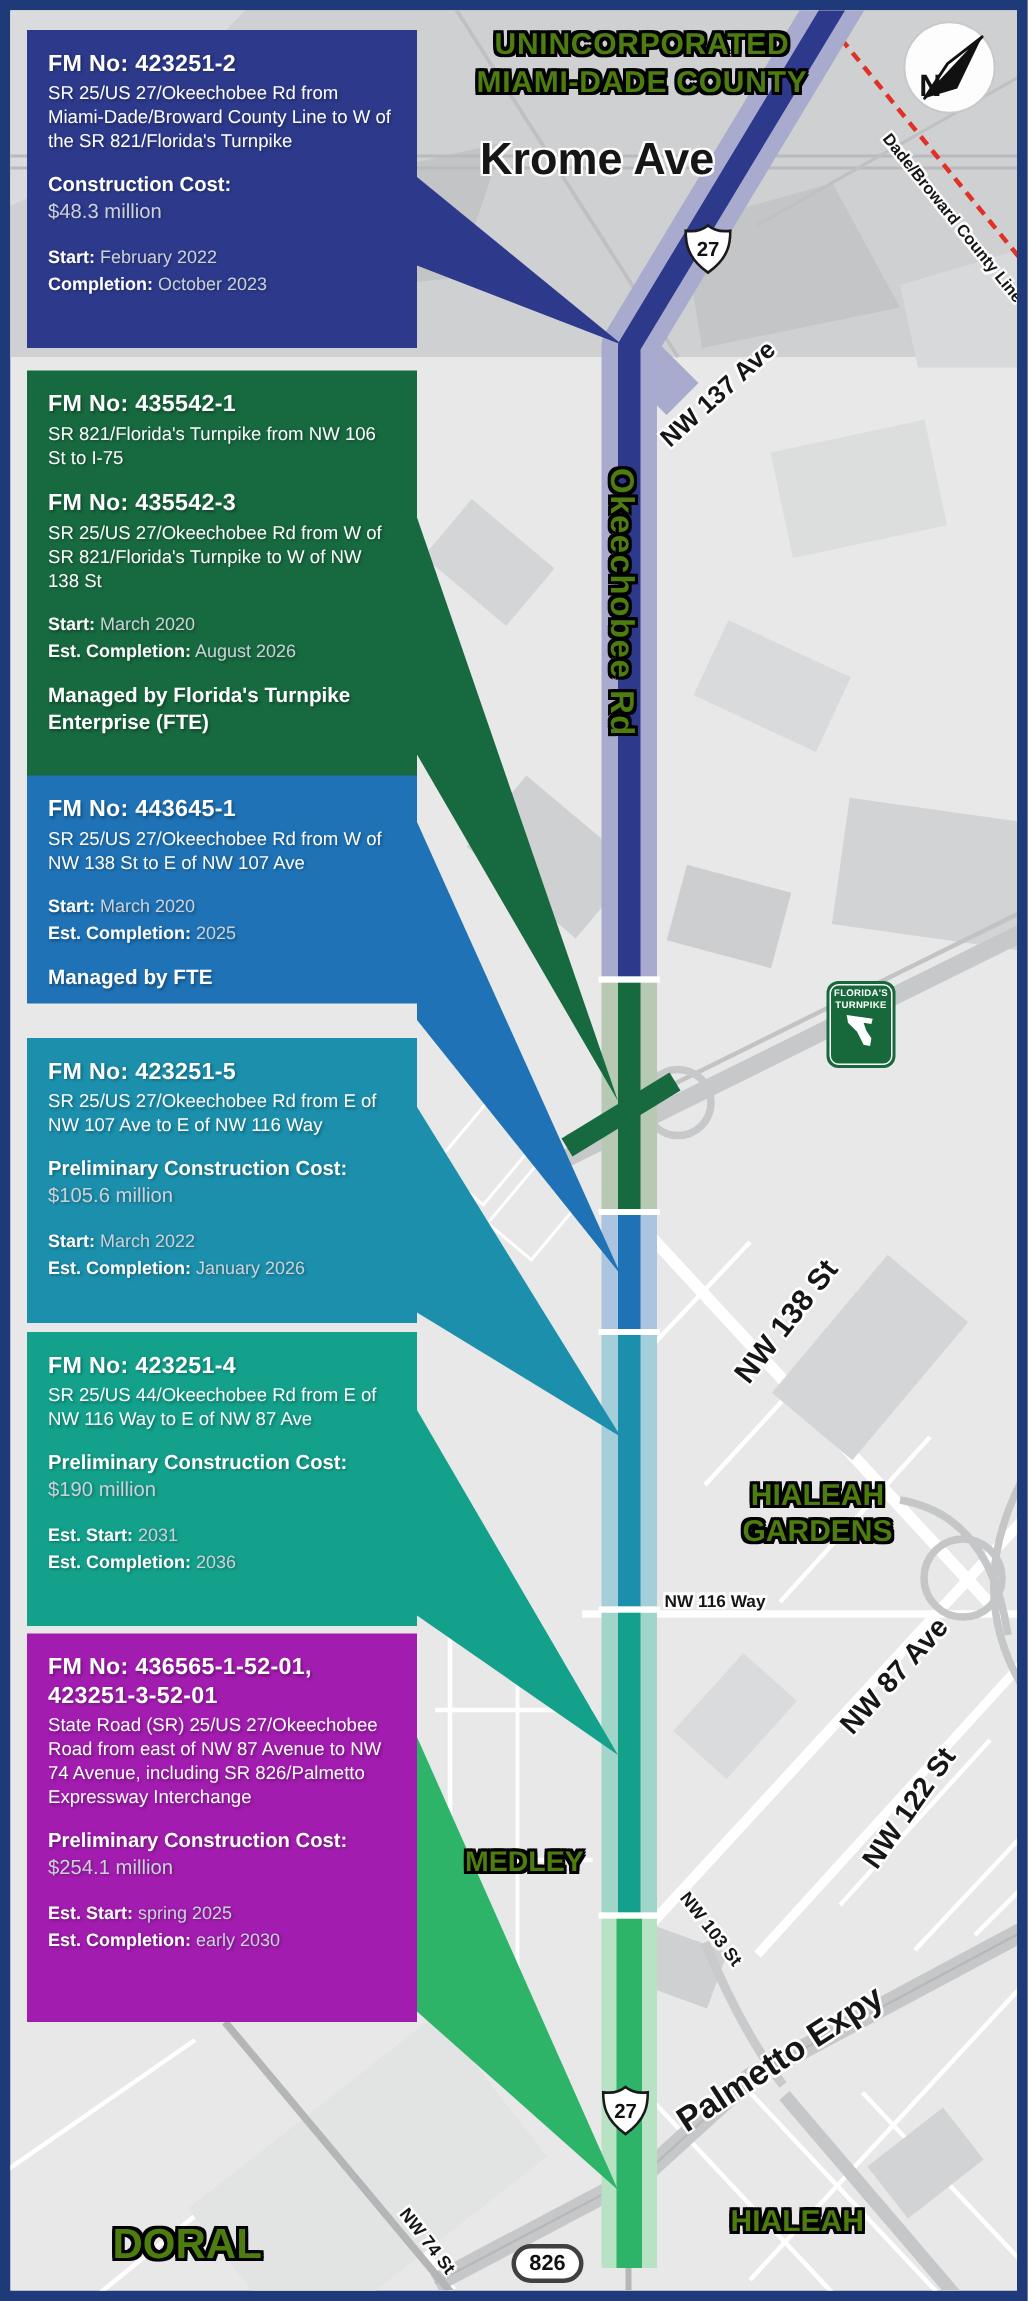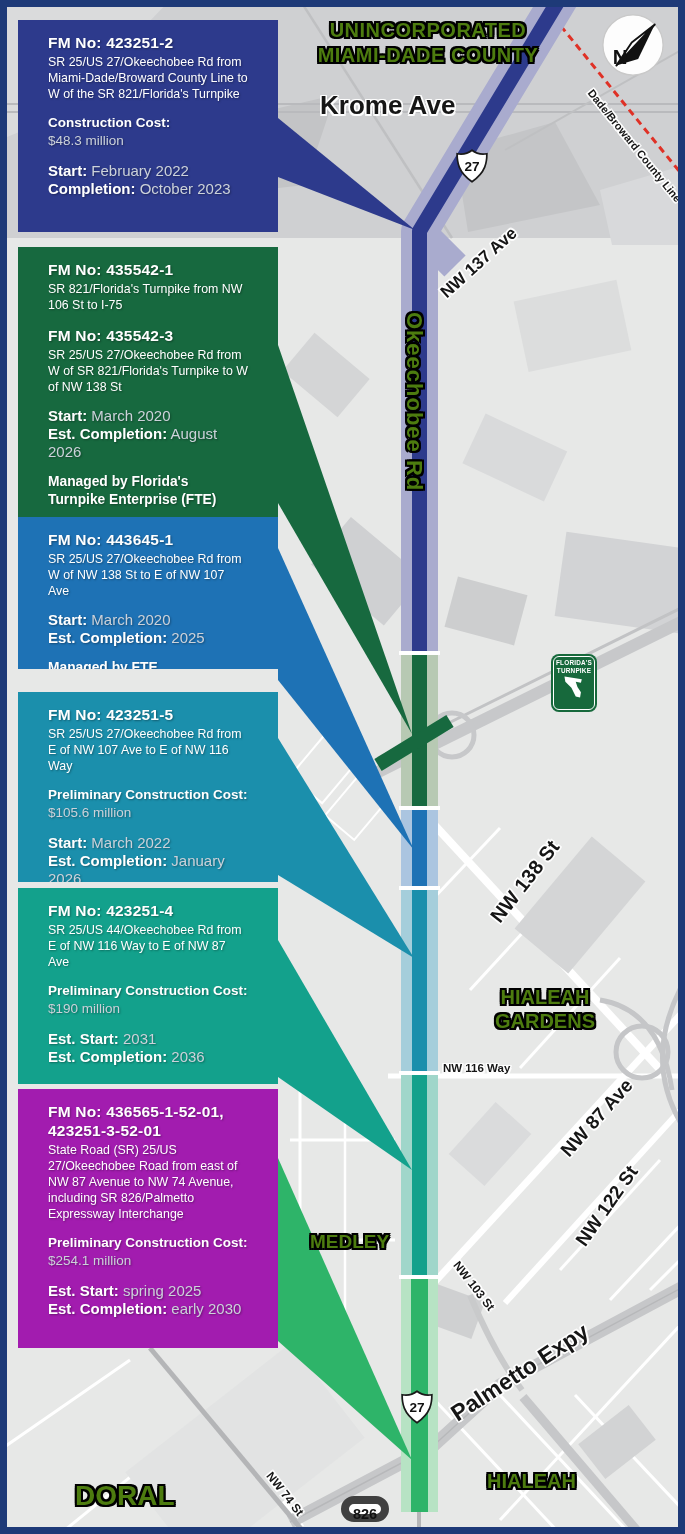--- a/index.html
+++ b/index.html
@@ -6,27 +6,27 @@
   #stage{
     position:relative; width:685px; height:1534px; overflow:hidden;
     background:#e7e8e7; box-sizing:border-box;
     border:7px solid #1e3a78;
     font-family:"Liberation Sans", sans-serif;
   }
   #maplayer{position:absolute; left:-7px; top:-7px;}
   
   .box{
     position:absolute; left:11px; width:260px; box-sizing:border-box;
-    padding:13px 30px; color:#fff; overflow:hidden;
+    padding:13px 14px; color:#fff; overflow:hidden;
     text-shadow:1px 1px 2px rgba(0,0,0,.35);
   }
   .box .fm{font-weight:800; font-size:15.5px; line-height:19px; letter-spacing:.2px;}
   .box .desc{font-size:12.4px; line-height:16px; margin-top:2px;}
   .box .blockrow{margin-top:12px; font-size:13.5px; line-height:18px;}
-  .box .inlinerow{font-size:15px; line-height:18px;}
+  .box .inlinerow{font-size:12px; line-height:18px;}
   .box .lbl{font-weight:800;}
   .box .val{color:#ccd2da; font-weight:400;}
   .box .managed{margin-top:12px; font-size:13.8px; line-height:18px; font-weight:700;}
   .b0{top:13px;  height:212px; background:#2d3a8c;}
   .b1{top:240px; height:291px; background:#17693f;}
   .b2{top:510px; height:152px; background:#1e72b5;}
   .b3{top:685px; height:190px; background:#1b8fac;}
   .b4{top:881px; height:196px; background:#13a18c;}
   .b5{top:1082px;height:259px; background:#a21caf;}
   
@@ -38,21 +38,21 @@
   }
   .dark{
     color:#161616; font-weight:700;
     text-shadow:-1.5px -1.5px 0 rgba(255,255,255,.85),1.5px -1.5px 0 rgba(255,255,255,.85),
                 -1.5px 1.5px 0 rgba(255,255,255,.85),1.5px 1.5px 0 rgba(255,255,255,.85),
                 0 -1.5px 0 rgba(255,255,255,.85),0 1.5px 0 rgba(255,255,255,.85),
                 -1.5px 0 0 rgba(255,255,255,.85),1.5px 0 0 rgba(255,255,255,.85);
   }
   .title{left:259px; top:11px; width:324px; text-align:center;
          font-size:20px; line-height:25px; letter-spacing:.5px;}
-  .krome{left:313px; top:83px; font-size:26px; font-weight:800;}
+  .krome{left:313px; top:83px; font-size:30px; font-weight:800;}
   .nw137{left:402px; top:246px; width:140px; text-align:center; font-size:17px;
          transform:rotate(-42deg);}
   .okee{left:394px; top:305px; font-size:22px; letter-spacing:1px;
         writing-mode:vertical-rl;}
   .countyline{left:588px; top:80px; font-size:11px; font-weight:800;
         transform:rotate(51deg); transform-origin:0 0;}
   .nw138{left:443px; top:863px; width:150px; text-align:center; font-size:20px;
         transform:rotate(-52deg);}
   .hgardens{left:453px; top:978px; width:170px; text-align:center;
         font-size:20px; line-height:24px;}
@@ -68,21 +68,21 @@
         transform:rotate(-33deg);}
   .hialeah{left:480px; top:1463px; font-size:20px;}
   .doral{left:68px; top:1473px; font-size:28px;}
   .nw74{left:233px; top:1480px; width:90px; text-align:center; font-size:12px;
         transform:rotate(52deg);}
   
   .shield{position:absolute; width:34px; height:34px;}
   .s27top{left:448px; top:142px;}
   .s27bot{left:393px; top:1383px;}
   .oval826{position:absolute; left:334px; top:1489px; width:48px; height:26px;
-     background:#fff; border:8px solid #404040; border-radius:14px;
+     background:#fff; border:3px solid #404040; border-radius:14px;
      box-sizing:border-box; text-align:center; font-size:14.5px; font-weight:800;
      line-height:20px; color:#111;}
   .north{position:absolute; left:594px; top:6px; width:64px; height:64px;}
   .tpshield{position:absolute; left:544px; top:647px; width:46px; height:58px;
      background:#17693c; border-radius:8px; padding:2px; box-sizing:border-box;}
   .tpinner{width:100%; height:100%; border:1.6px solid #fff; border-radius:6px;
      box-sizing:border-box; text-align:center; color:#fff;}
   .tpinner .tline{font-size:6.4px; font-weight:800; line-height:7.5px; letter-spacing:.2px; margin-top:2px;}
 </style>
 </head>

